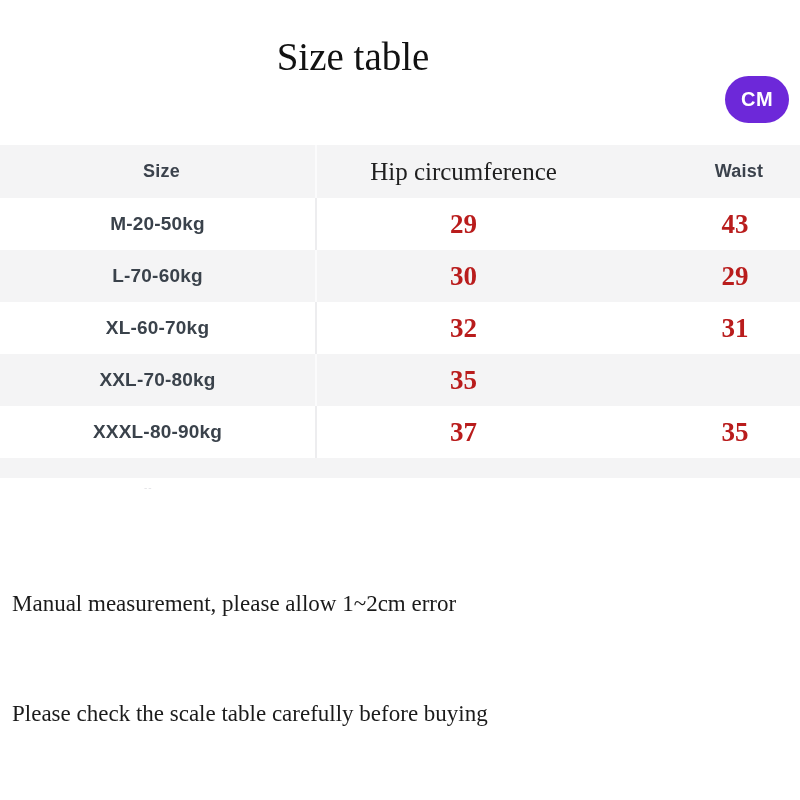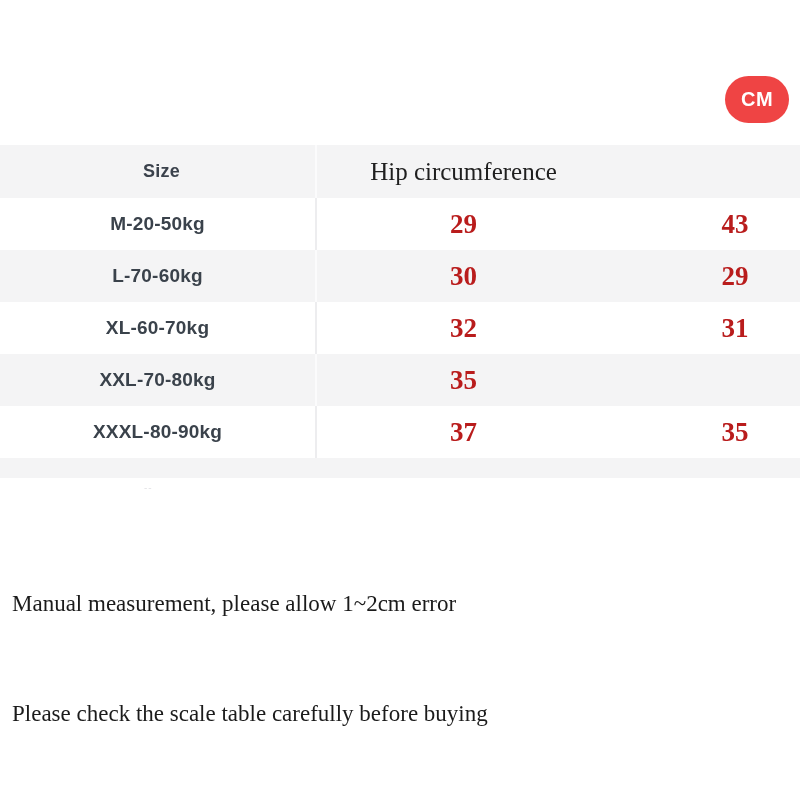--- a/index.html
+++ b/index.html
@@ -13,21 +13,21 @@
   
   .title{
     position:absolute;top:37px;left:353px;transform:translateX(-50%);
     font-size:39px;line-height:1;color:#121212;white-space:nowrap;
     font-family:"Liberation Serif", serif;
   }
 
   
   .cm-badge{
     position:absolute;left:725px;top:76px;width:64px;height:47px;
-    background:#ef4444;border-radius:24px;
+    background:#6d28d9;border-radius:24px;
     display:flex;align-items:center;justify-content:center;
     color:#ffffff;font-family:"Liberation Sans", sans-serif;
     font-weight:bold;font-size:20px;letter-spacing:.5px;
   }
 
   
   .size-table{position:absolute;left:0;top:145px;width:800px;}
   .trow{
     display:grid;grid-template-columns:317px 293px 190px;
     height:52px;background:#ffffff;
@@ -72,30 +72,32 @@
     font-size:23px;color:#1b1b1b;margin-top:46px;
   }
   .note-1{top:545px;}
   .note-2{top:655px;}
 </style>
 </head>
 <body>
 
 <div class="page">
 
+  <div class="title">Size table</div>
 
   <div class="cm-badge">
     <span>CM</span>
   </div>
 
   <div class="size-table">
 
     <div class="trow header">
       <div class="cell c1 head-sans">Size</div>
       <div class="cell c2 head-serif">Hip circumference</div>
+      <div class="cell c3 head-sans">Waist</div>
     </div>
 
     <div class="trow">
       <div class="cell c1 size-label">M-20-50kg</div>
       <div class="cell c2 num">29</div>
       <div class="cell c3 num">43</div>
     </div>
 
     <div class="trow">
       <div class="cell c1 size-label">L-70-60kg</div>

